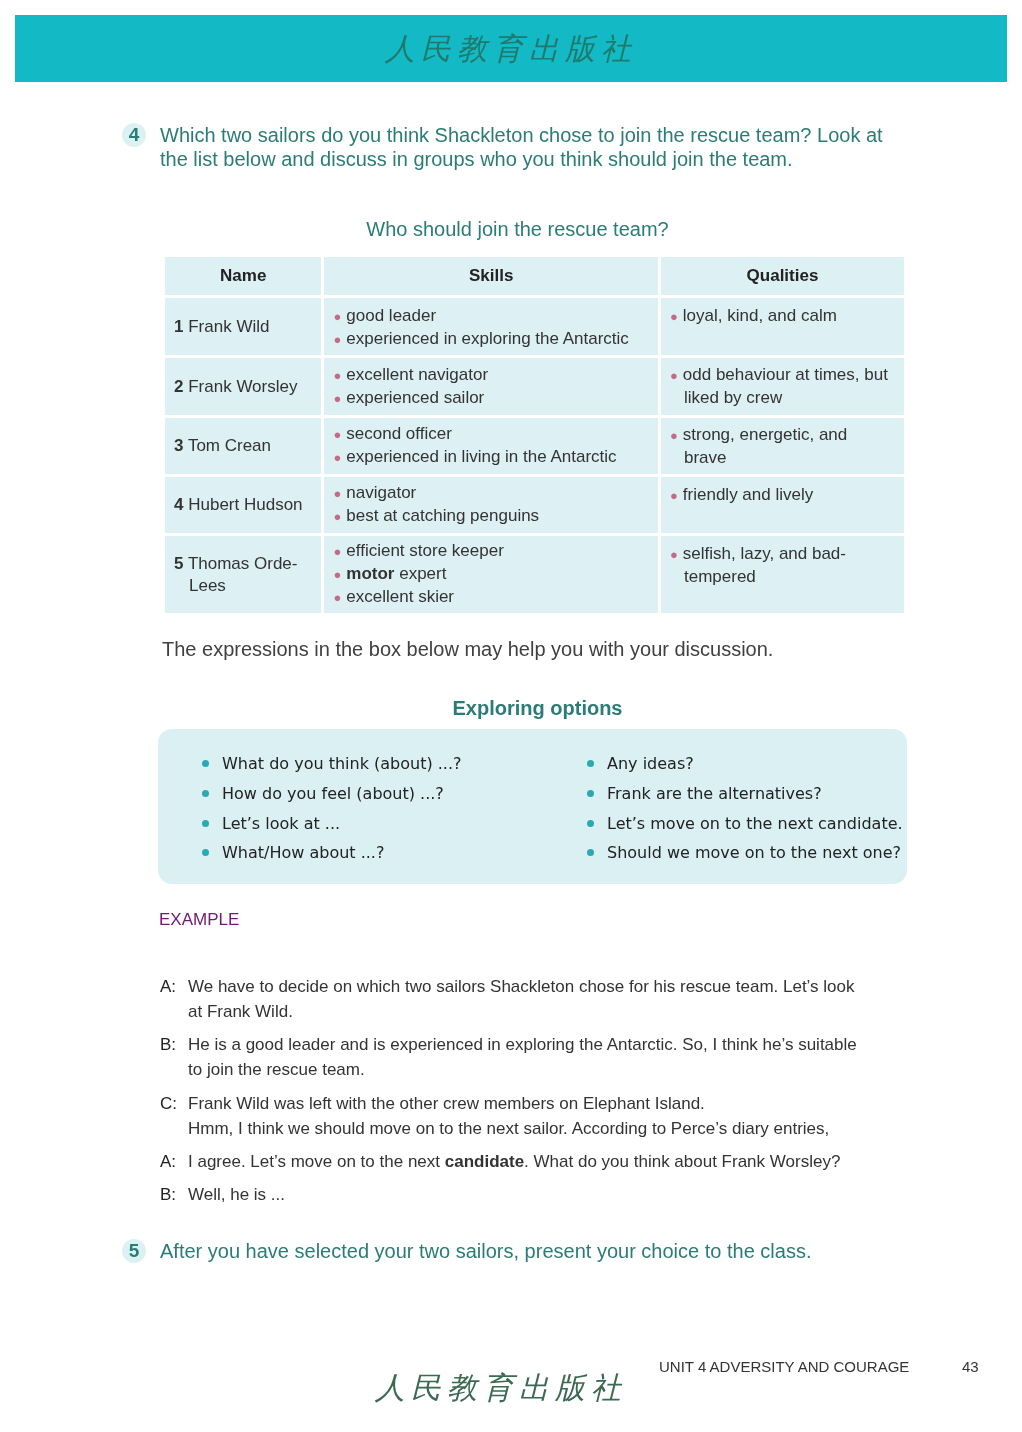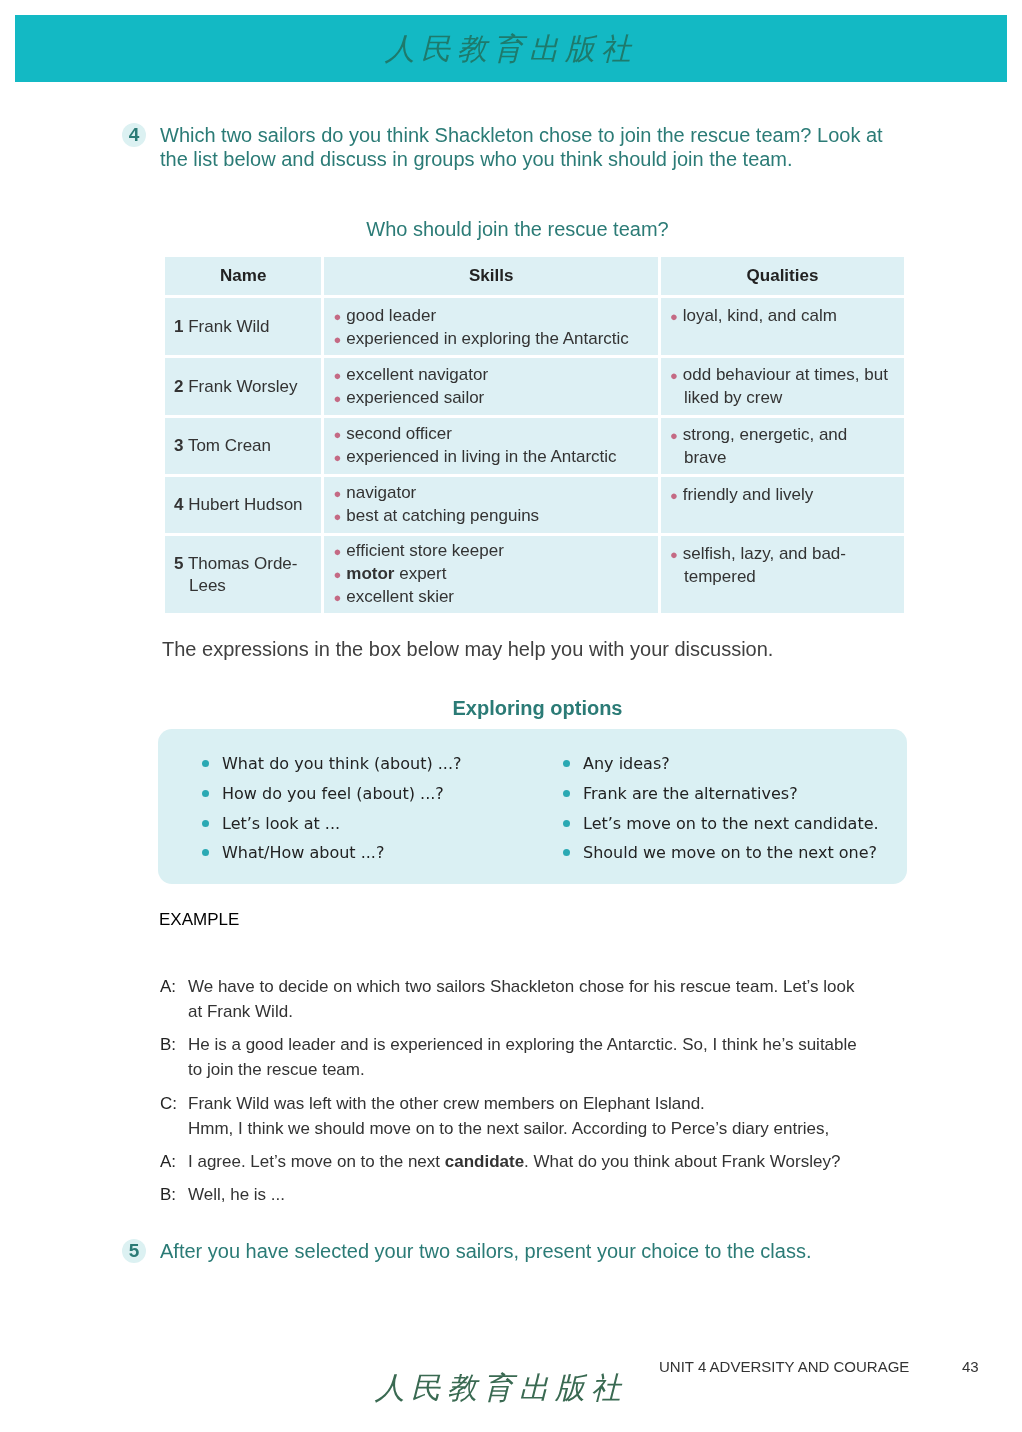--- a/index.html
+++ b/index.html
@@ -58,21 +58,21 @@
     background: #daf0f3; border-radius: 14px;
   }
   .exp-col { position: absolute; top: 20px; }
   .exp-item {
     display: flex; align-items: center; height: 29.7px;
     font-family: "DejaVu Sans", sans-serif; font-size: 16px; color: #222;
   }
   .dot { width: 7px; height: 7px; background: #2aa9b3; border-radius: 50%; margin-right: 13px; }
   .example-label {
     position: absolute; left: 159px; top: 910px; font-family: "Liberation Sans", sans-serif;
-    font-size: 17px; color: #000000;
+    font-size: 17px; color: #701a75;
   }
   .dialog {
     position: absolute; left: 160px; width: 752px;
     font-family: "Liberation Sans", sans-serif; font-size: 17px; color: #333; line-height: 25px;
   }
   .dline { display: flex; position: absolute; left: 0; width: 752px; }
   .spk { width: 28px; flex-shrink: 0; color: #222; }
   .footer {
     position: absolute; top: 1358px; font-family: "Liberation Sans", sans-serif;
     font-size: 15px; color: #333;
@@ -183,21 +183,21 @@
       </div>
     <div class="exp-item">
         <span class="dot"></span>
         <span>Let’s look at ...</span>
       </div>
     <div class="exp-item">
         <span class="dot"></span>
         <span>What/How about ...?</span>
       </div>
   </div>
-  <div class="exp-col" style="left:405px;">
+  <div class="exp-col" style="left:429px;">
     <div class="exp-item">
         <span class="dot"></span>
         <span>Any ideas?</span>
       </div>
     <div class="exp-item">
         <span class="dot"></span>
         <span>Frank are the alternatives?</span>
       </div>
     <div class="exp-item">
         <span class="dot"></span>

